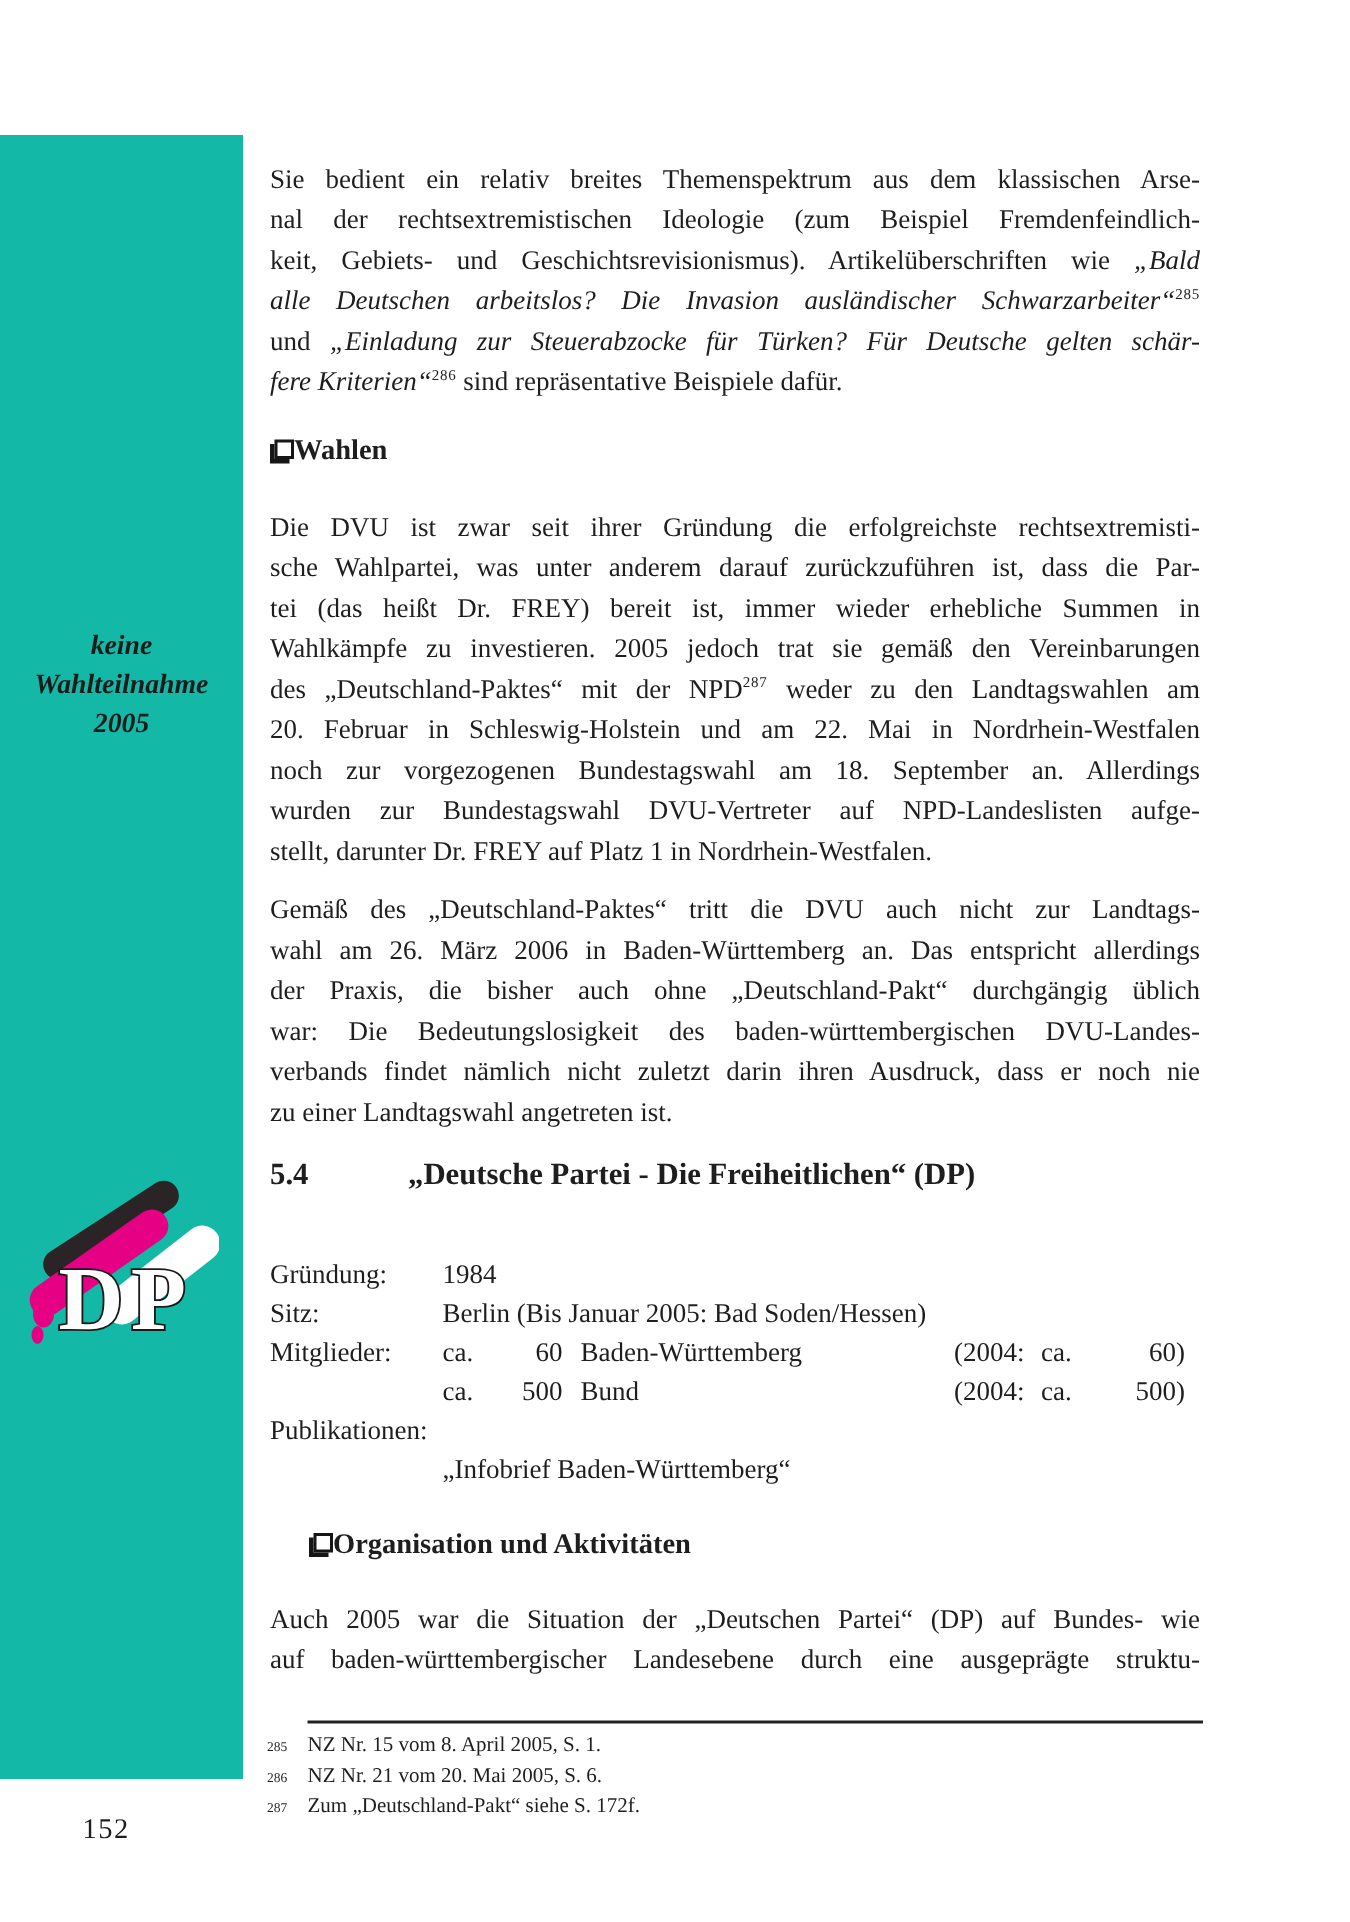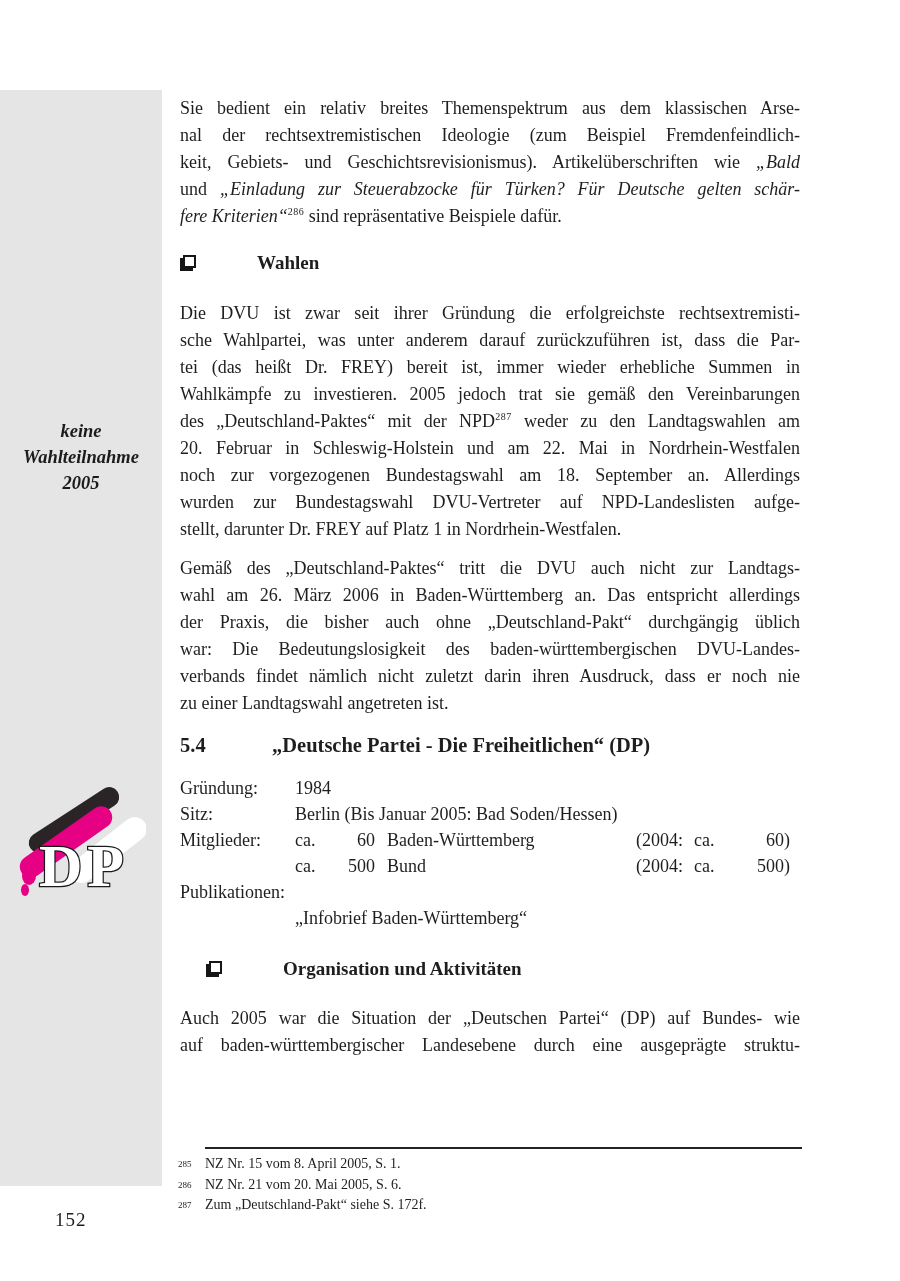--- a/index.html
+++ b/index.html
@@ -11,42 +11,42 @@
     background: #ffffff;
     font-family: "Liberation Serif", serif;
     color: #1e1e1e;
     overflow: hidden;
   }
   
   .sidebar {
     position: absolute;
     left: 0; top: 90px;
     width: 162px; height: 1096px;
-    background: #e5e5e5;
+    background: #14b8a6;
   }
   .margin-note {
     position: absolute;
     top: 328px; left: 0;
     width: 100%;
     text-align: center;
     font-style: italic;
     font-weight: bold;
     font-size: 18.5px;
     line-height: 26px;
     color: #1b1b1b;
   }
   .dp-logo {
     position: absolute;
     top: 690px; left: 16px;
     width: 130px; height: 120px;
   }
   
   .content {
     position: absolute;
-    left: 180px; top: 95px;
+    left: 180px; top: 106px;
     width: 620px;
   }
   .para { font-size: 18px; line-height: 27px; }
   .tline { text-align: justify; text-align-last: justify; }
   .tline.tlast { text-align-last: left; }
   .para em { font-style: italic; }
   sup.fn { font-size: 10px; line-height: 0; vertical-align: super; letter-spacing: 0.5px; }
   .sub-heading {
     display: flex;
     align-items: center;
@@ -57,33 +57,33 @@
   }
   .checkbox-bullet {
     display: inline-block;
     width: 13px; height: 13px;
     background: #ffffff;
     border: 2.5px solid #161616;
     box-shadow: -3px 3px 0 #161616;
     margin-left: 3px;
     margin-bottom: 3px;
   }
-  .sub-heading .sh-label { margin-left: 61px; }
+  .sub-heading .sh-label { }
   .para2 { margin-top: 23px; }
   .para3 { margin-top: 12px; }
   .section-heading {
     display: flex;
     margin-top: 17px;
     height: 29px;
     font-weight: bold;
     font-size: 20.5px;
   }
   .section-heading .sec-num { width: 92px; flex-shrink: 0; }
   
-  .facts { margin-top: 12px; font-size: 18px; line-height: 26px; }
+  .facts { margin-top: 35px; font-size: 18px; line-height: 26px; }
   .fact-row { display: flex; }
   .fact-label { width: 115px; flex-shrink: 0; }
   .member-row {
     display: grid;
     width: 610px;
     grid-template-columns: 115px 44px 36px 1fr 58px 42px 54px;
   }
   .member-row .m-count  { text-align: right; }
   .member-row .m-scope  { padding-left: 12px; }
   .member-row .m-count2 { text-align: right; }
@@ -139,20 +139,21 @@
       </svg>
     </div>
   </div>
 
   <div class="content">
 
     <div class="para para1">
         <div class="tline"><span>Sie bedient ein relativ breites Themenspektrum aus dem klassischen Arse-</span></div>
         <div class="tline"><span>nal der rechtsextremistischen Ideologie (zum Beispiel Fremdenfeindlich-</span></div>
         <div class="tline"><span>keit, Gebiets- und Geschichtsrevisionismus). Artikelüberschriften wie </span><em>„Bald</em></div>
+        <div class="tline"><em>alle Deutschen arbeitslos? Die Invasion ausländischer Schwarzarbeiter“</em><sup class="fn">285</sup></div>
         <div class="tline"><span>und </span><em>„Einladung zur Steuerabzocke für Türken? Für Deutsche gelten schär-</em></div>
         <div class="tline tlast"><em>fere Kriterien“</em><sup class="fn">286</sup><span> sind repräsentative Beispiele dafür.</span></div>
       </div>
 
     <div class="sub-heading">
       <span class="checkbox-bullet"></span>
       <span class="sh-label">Wahlen</span>
     </div>
 
     <div class="para para2">

